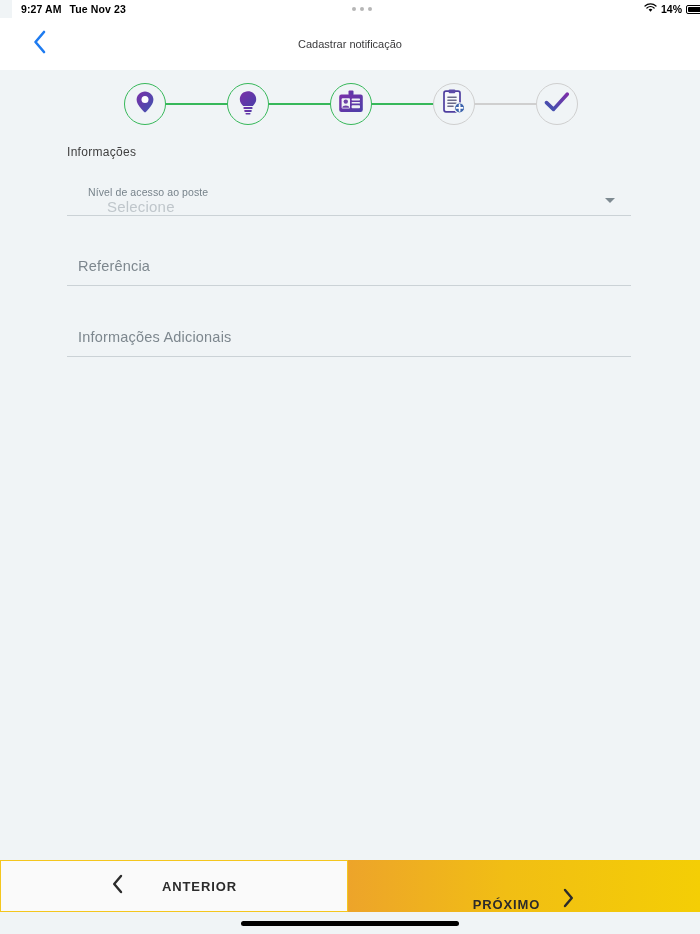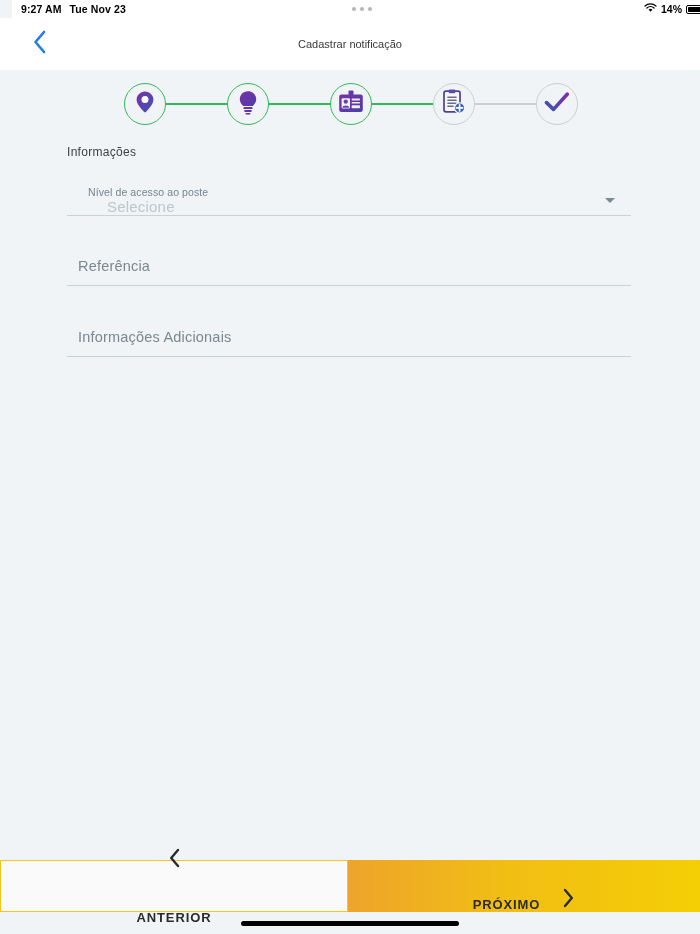--- a/index.html
+++ b/index.html
@@ -103,21 +103,20 @@
   
   #bottom-bar {
     position:absolute; left:0; bottom:22px; width:700px; height:52px;
     display:flex;
   }
   #prev-button {
     width:348px; height:52px; background:#FAFAFA;
     border:1.5px solid #F4C61E;
     display:flex; align-items:center; justify-content:center; gap:38px;
     cursor:pointer;
-    flex-direction:column;
   }
   #prev-label { font-size:13px; font-weight:700; color:#2B2B2B; letter-spacing:0.9px; }
   #next-button {
     width:352px; height:52px;
     background:linear-gradient(90deg,#EDA42A 0%, #F1BE14 45%, #F4CE05 100%);
     display:flex; align-items:flex-end; justify-content:center; gap:22px;
     cursor:pointer;
   }
   #next-label { font-size:13px; font-weight:700; color:#2B2B2B; letter-spacing:0.9px; }
   #home-indicator {

